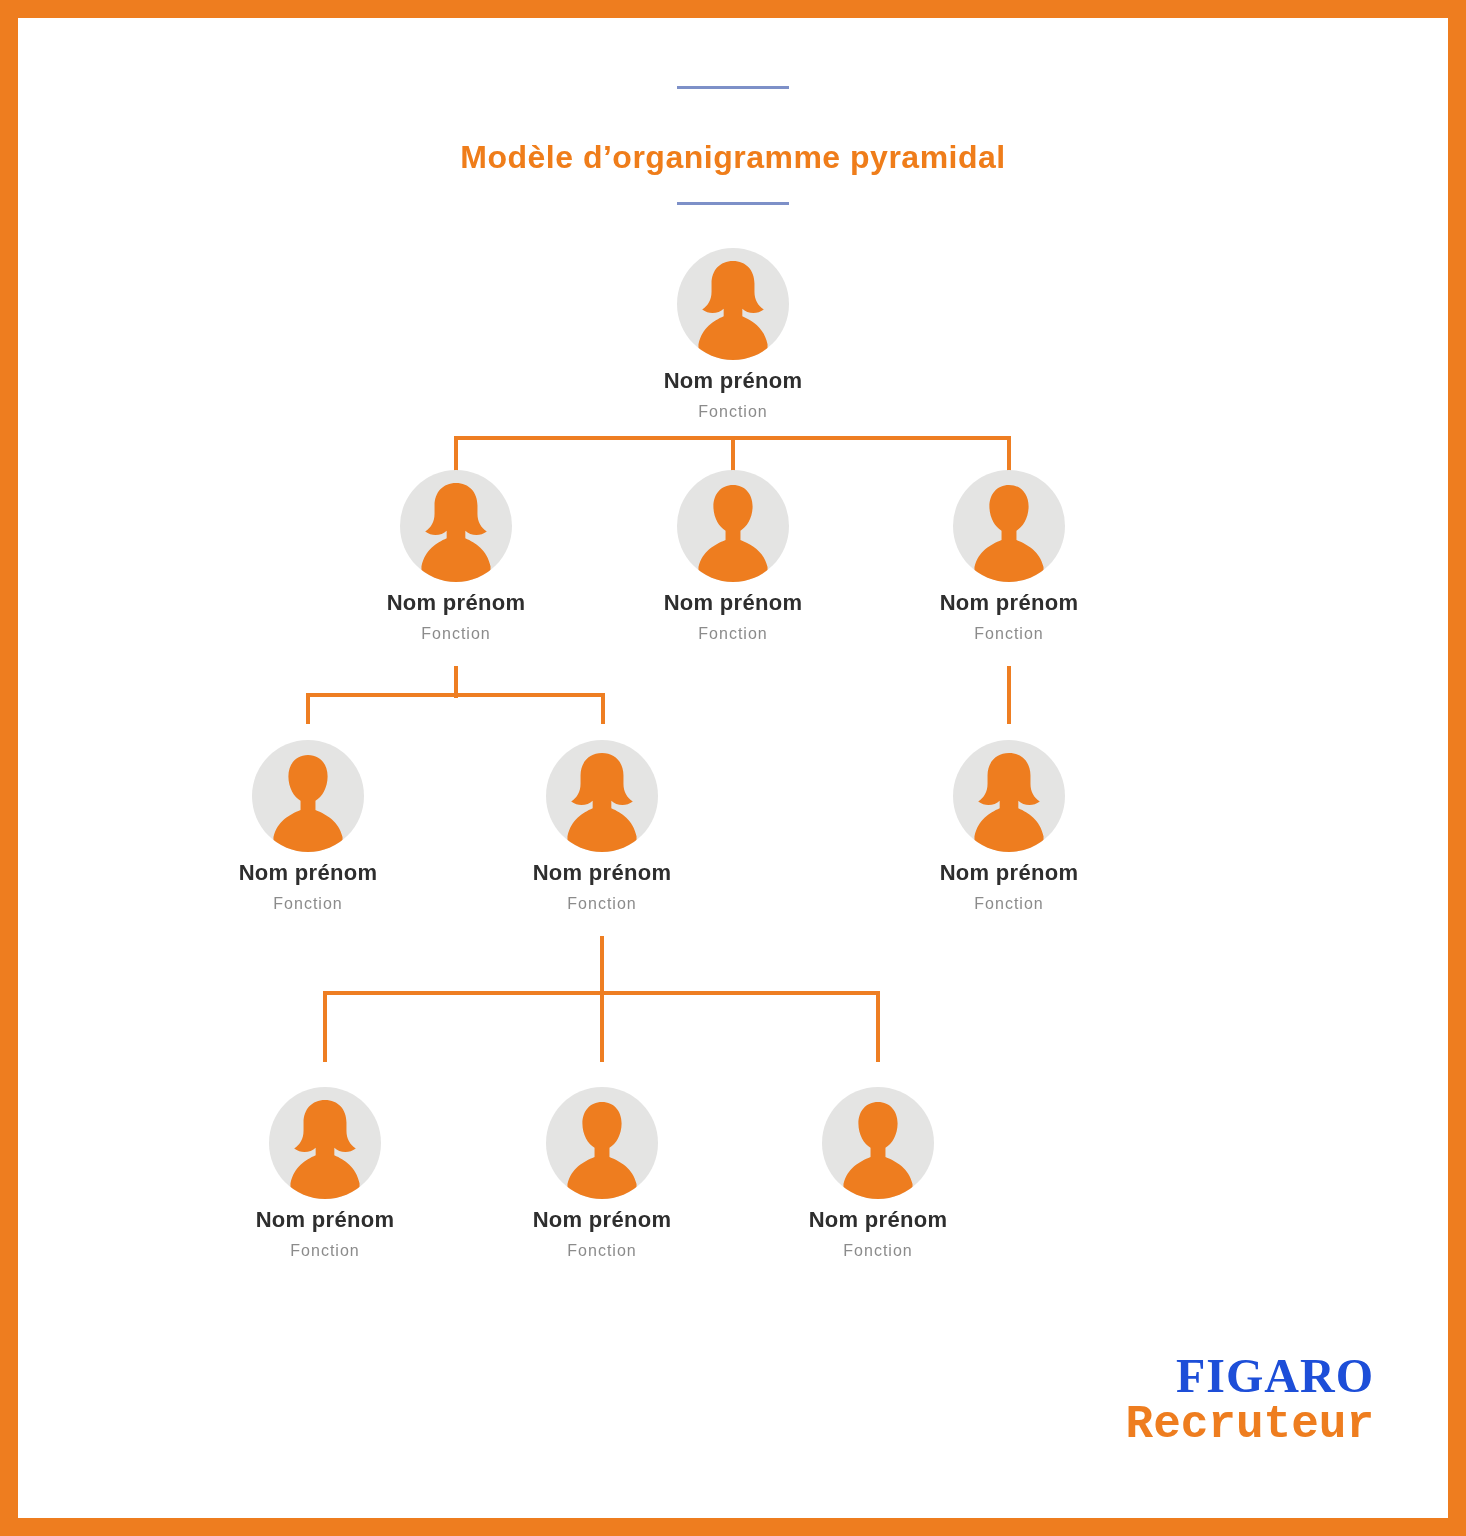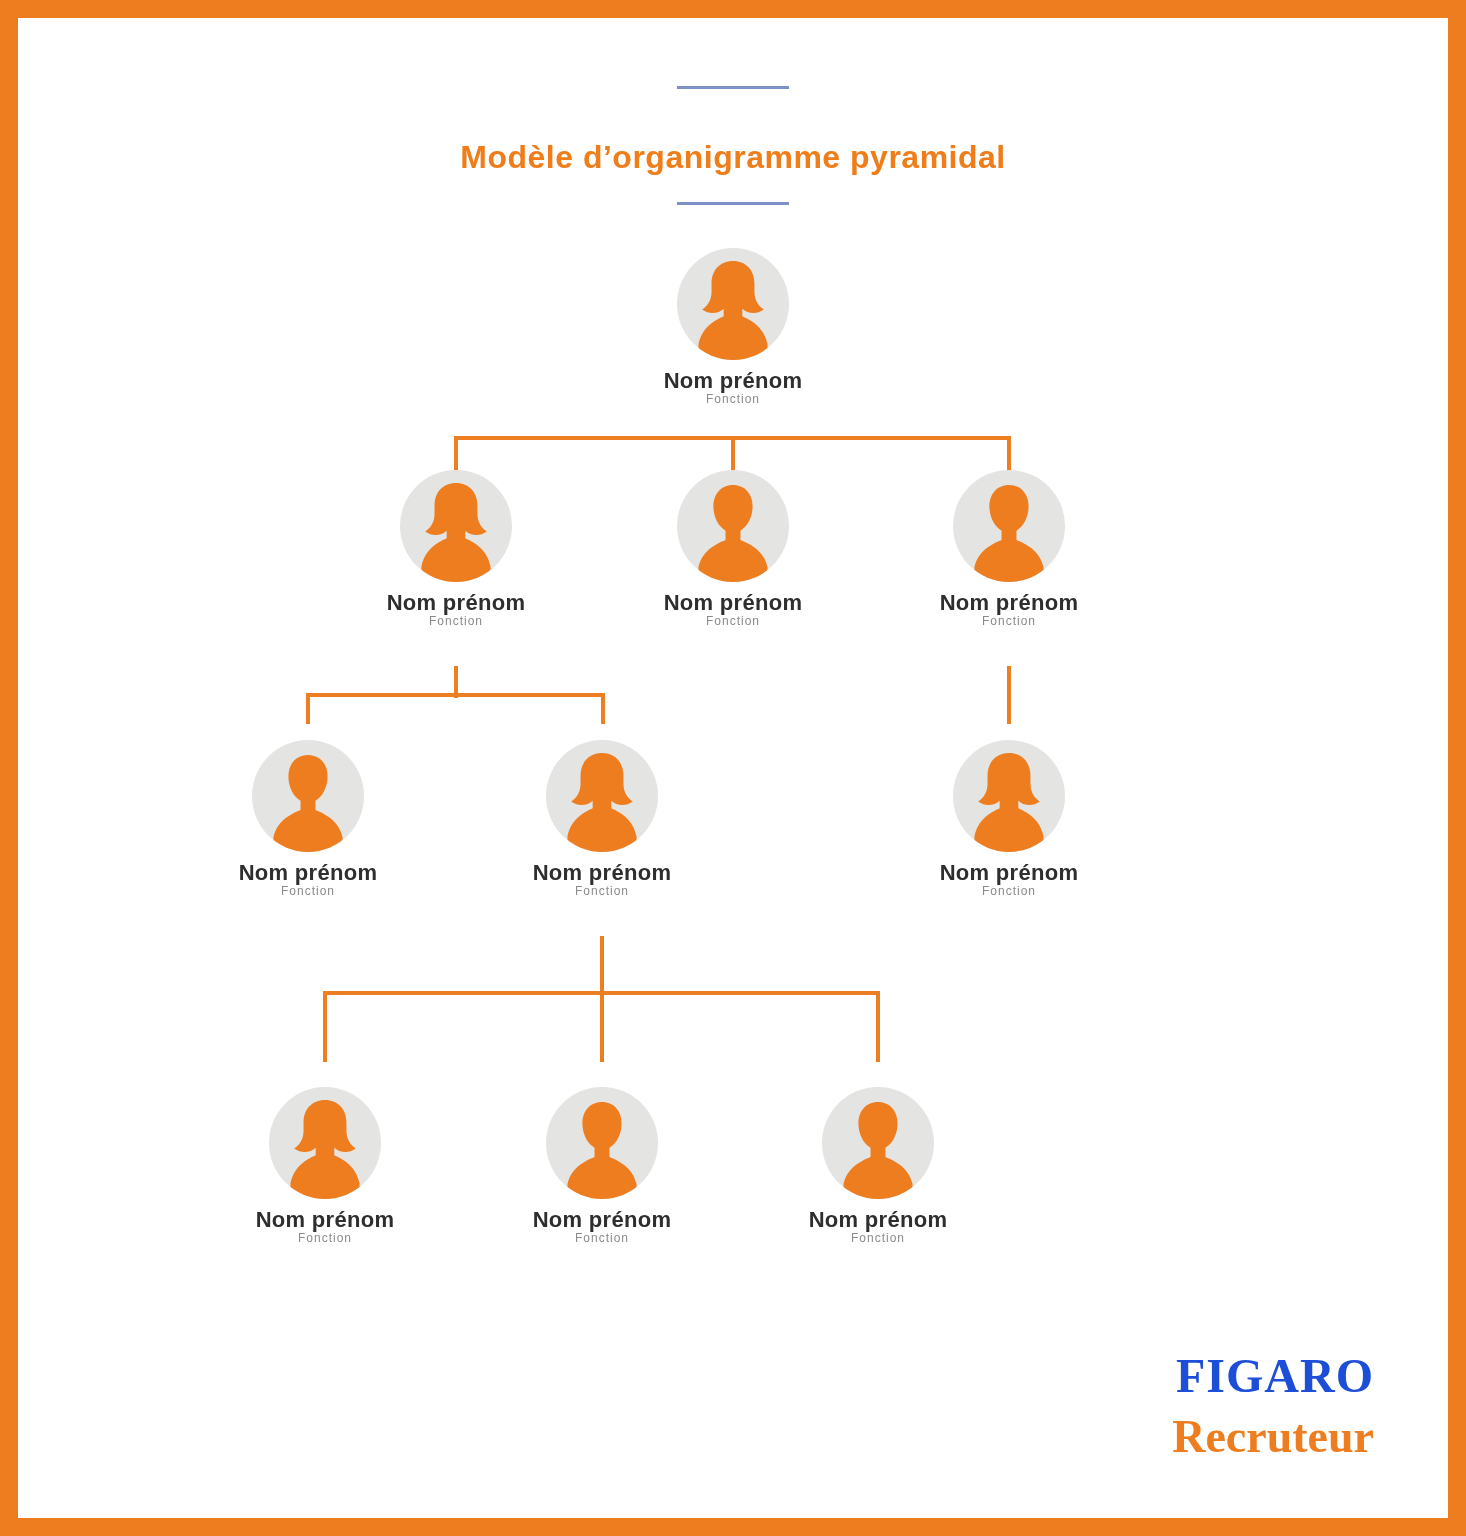--- a/index.html
+++ b/index.html
@@ -33,21 +33,21 @@
     width:112px;height:112px;border-radius:50%;
     background:#E4E4E3;overflow:hidden;margin:0 auto;
   }
   .circle svg{display:block;width:112px;height:112px;}
   .av-fill{fill:#EE7D1F;}
   .name{
     margin-top:8px;font-size:22px;font-weight:bold;color:#2E2E2E;
     letter-spacing:0.3px;line-height:1.15;
   }
   .func{
-    margin-top:0;font-size:12px;color:#8B8B8B;
+    margin-top:10px;font-size:16px;color:#8B8B8B;
     letter-spacing:1px;line-height:1.15;
   }
   
   #n0{left:595px;top:230px;}
   #n1{left:318px;top:452px;}
   #n2{left:595px;top:452px;}
   #n3{left:871px;top:452px;}
   #n4{left:170px;top:722px;}
   #n5{left:464px;top:722px;}
   #n6{left:871px;top:722px;}
@@ -71,22 +71,22 @@
   #c4v2{left:858px;top:973px;width:4px;height:71px;}
   
   .brand{
     position:absolute;right:74px;top:1334px;text-align:right;line-height:1;
   }
   .brand-line1{
     font-family:"Liberation Serif", serif;
     font-weight:bold;font-size:48px;color:#1d4ed8;letter-spacing:1px;
   }
   .brand-line2{
-    font-family:Liberation Serif, serif;
-    font-weight:bold;font-size:46px;color:#EE7D1F;margin-top:14px;
+    font-family:Liberation Mono, monospace;
+    font-weight:bold;font-size:46px;color:#EE7D1F;margin-top:2px;
   }
   .defs-hidden{position:absolute;width:0;height:0;overflow:hidden;}
 </style>
 </head>
 <body>
 
 <svg class="defs-hidden" aria-hidden="true">
   <symbol id="av-female" viewBox="0 0 120 120">
     <path class="av-fill" d="M60 14 C74 14 83 24 83 38 L83 47 C83 56 87 62 93 66 C85 72 75 70 70 65 L70 73 C81 78 93 85 97 103 L97 120 L23 120 L23 103 C27 85 39 78 50 73 L50 65 C45 70 35 72 27 66 C33 62 37 56 37 47 L37 38 C37 24 46 14 60 14 Z"></path>
   </symbol>

